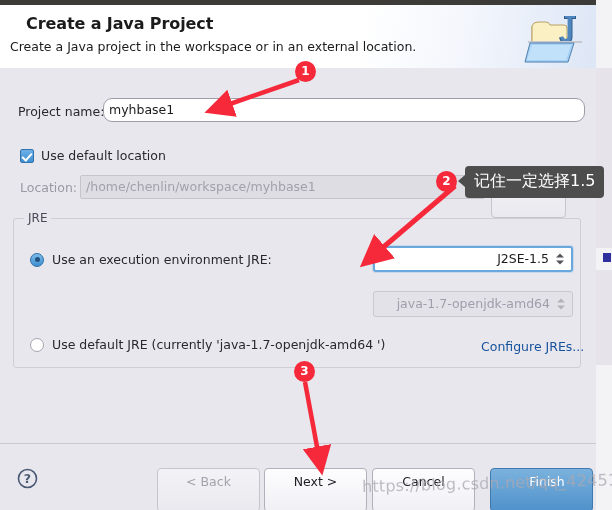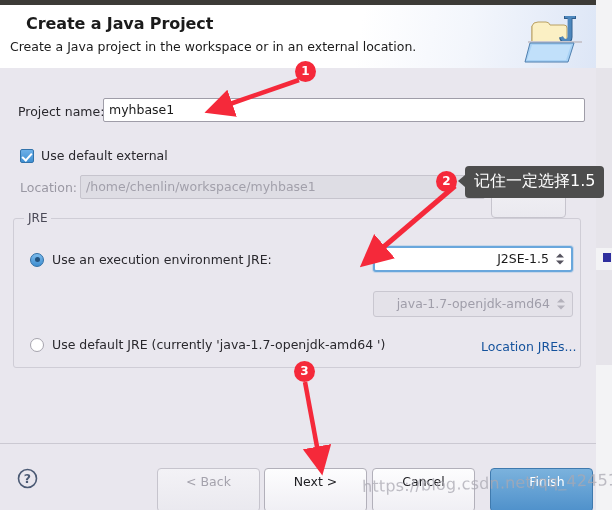--- a/index.html
+++ b/index.html
@@ -370,25 +370,25 @@
       <path d="M4 31 L58 31 L58 33 L4 33 Z" fill="#c9c7cf"></path>
 
       <path d="M6 33 L50 33 L44 52 L1 52 Z" fill="#a8d2f5" stroke="#4f7fae" stroke-width="1"></path>
       <path d="M8 35 L47 35 L42 50 L3 50 Z" fill="#c9e4fb" opacity="0.75"></path>
     </svg>
   </div>
 
   <div class="dialog-body">
 
     <div class="row-label" style="left:18px; top:36px;">Project name:</div>
-    <div class="text-input" style="left:103px; top:30px; width:482px;">myhbase1</div>
+    <div class="text-input" style="left:103px; top:30px; width:482px;border-radius:9px;">myhbase1</div>
 
     <div class="checkbox-wrap" style="left:20px; top:80px;">
       <div class="checkbox-box"></div>
-      <div class="row-label" style="position:static;">Use default external</div>
+      <div class="row-label" style="position:static;">Use default location</div>
     </div>
 
     <div class="row-label disabled" style="left:20px; top:112px;">Location:</div>
     <div class="text-input disabled" style="left:80px; top:107px; width:405px;">/home/chenlin/workspace/myhbase1</div>
     <div class="btn disabled" style="left:491px; top:106px; width:75px;">Browse...</div>
 
     <div class="groupbox" style="left:13px; top:150px; width:568px; height:150px;">
       <div class="groupbox-title">JRE</div>
 
       <div class="radio-wrap" style="left:16px; top:33px;">
@@ -406,21 +406,21 @@
         <span class="combo-arrows">
           <span class="arrow-up"></span>
             <span class="arrow-down"></span>
         </span>
       </div>
 
       <div class="radio-wrap" style="left:16px; top:118px;">
         <div class="radio-dot"></div>
         <div class="row-label" style="position:static;">Use default JRE (currently 'java-1.7-openjdk-amd64 ')</div>
       </div>
-      <div class="link" style="left:467px; top:120px;">Location JREs...</div>
+      <div class="link" style="left:467px; top:120px;">Configure JREs...</div>
     </div>
 
   </div>
 
   <div class="footer"></div>
 
   <svg class="help-icon" viewBox="0 0 21 21">
     <circle cx="10.5" cy="10.5" r="9" fill="none" stroke="#4b5a74" stroke-width="1.6"></circle>
     <text x="10.5" y="15.2" text-anchor="middle" font-family="DejaVu Sans, sans-serif" font-size="12.5" font-weight="bold" fill="#4b5a74">?</text>
   </svg>

